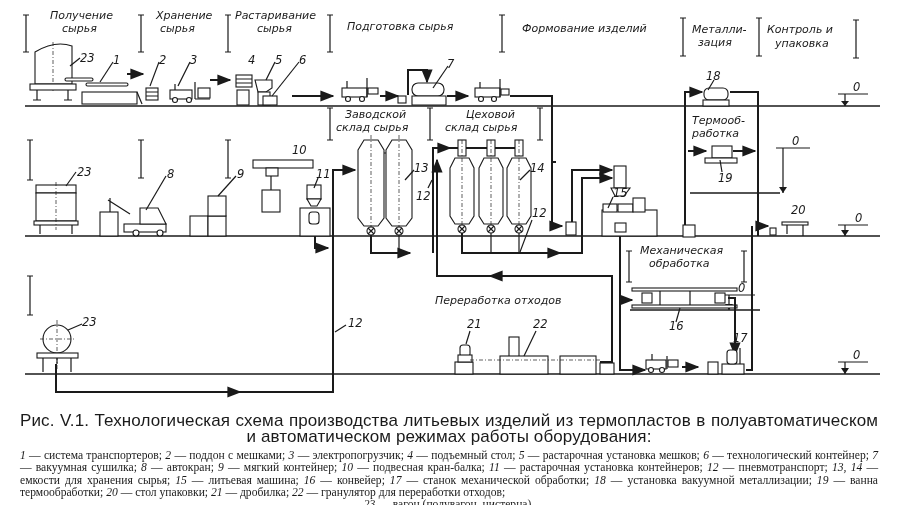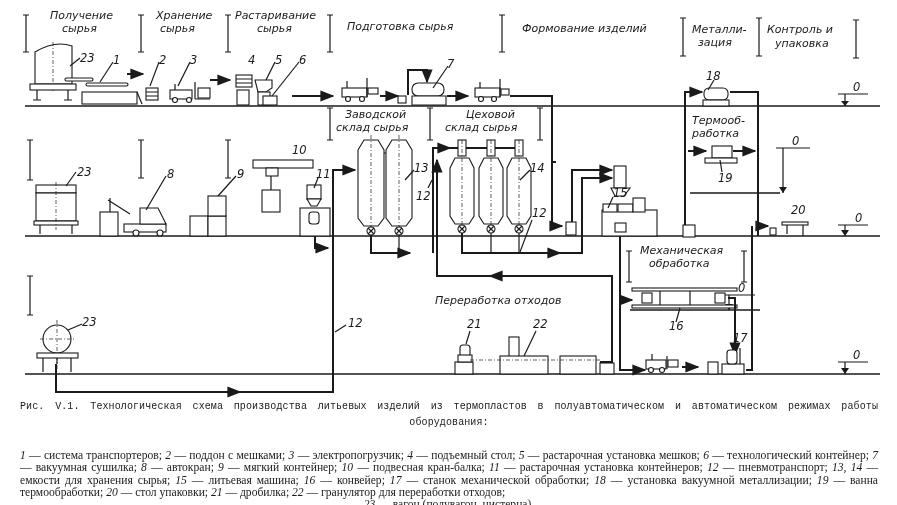--- a/index.html
+++ b/index.html
@@ -6,21 +6,21 @@
   body { width:897px; height:505px; position:relative; overflow:hidden; font-family:"DejaVu Serif", serif; color:#1a1a1a; }
   #diagram { position:absolute; left:0; top:0; width:897px; height:400px; }
   #diagram text { font-family:"DejaVu Sans", sans-serif; font-style:italic; fill:#1a1a1a; }
   .lbl { font-size:11px; }
   .num { font-size:11.5px; }
   .ln { stroke:#1a1a1a; fill:none; stroke-width:1.2; }
   .thick { stroke:#1a1a1a; fill:none; stroke-width:2; }
   .floor { stroke:#1a1a1a; stroke-width:1.3; fill:none; }
   .eq { stroke:#1a1a1a; fill:#fff; stroke-width:1.1; }
   .dash { stroke:#1a1a1a; stroke-dasharray:4 2 1 2; stroke-width:0.7; fill:none; }
-  .caption { position:absolute; left:20px; top:399px; width:858px; font-family:Liberation Mono, monospace; font-size:10px; line-height:16px; text-align:justify; text-align-last:center; letter-spacing:0.1px; }
+  .caption { position:absolute; left:20px; top:413px; width:858px; font-family:Liberation Sans, sans-serif; font-size:17px; line-height:16px; text-align:justify; text-align-last:center; letter-spacing:0.1px; }
   .legend { position:absolute; left:20px; top:450px; width:858px; font-family:"Liberation Serif", serif; font-size:11.6px; line-height:12.3px; text-align:justify; }
   .legend .last { display:block; text-align:center; }
   .legend i { font-style:italic; }
 </style>
 </head>
 <body>
 
 <svg id="diagram" viewBox="0 0 897 400" xmlns="http://www.w3.org/2000/svg">
   <defs>
     <marker id="ar" viewBox="0 0 10 10" refX="9" refY="5" markerWidth="7" markerHeight="7" orient="auto">

